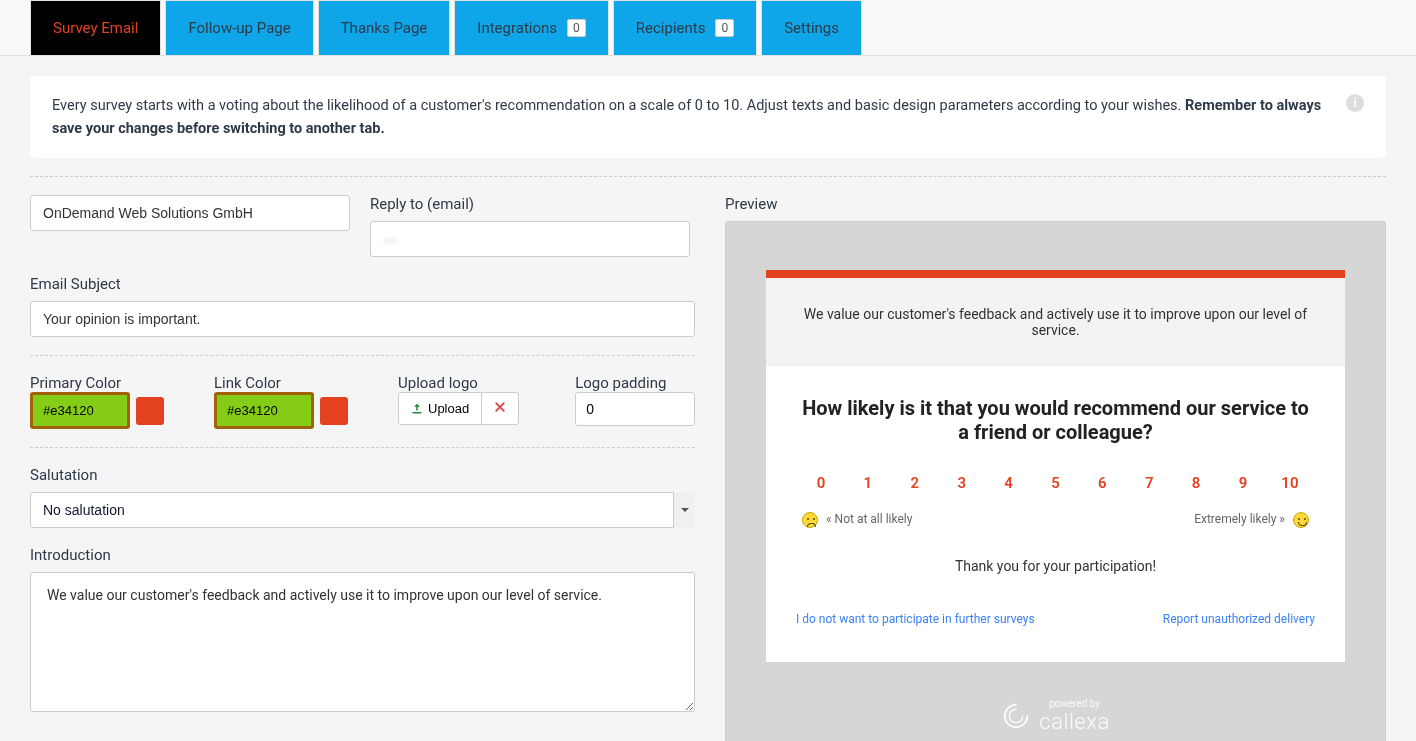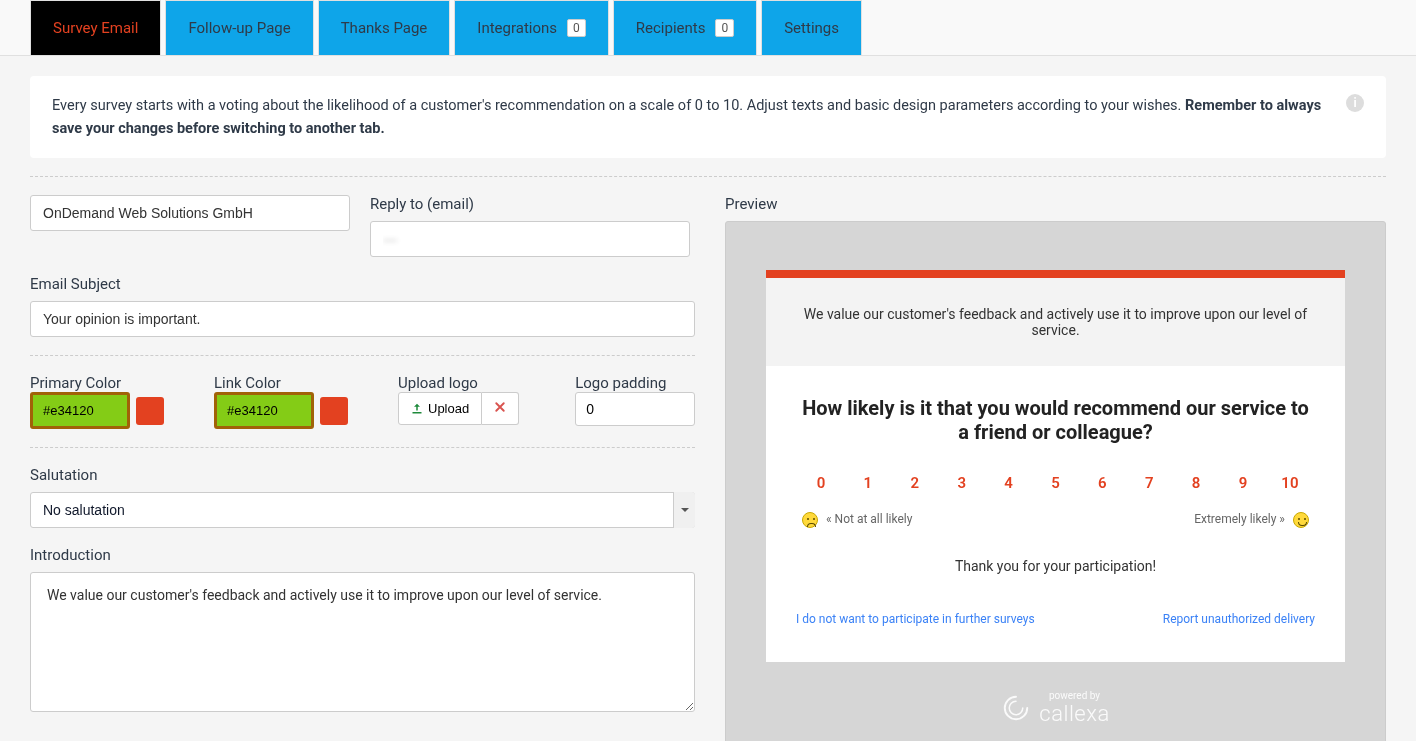--- a/index.html
+++ b/index.html
@@ -168,21 +168,21 @@
   .labels-row { display: flex; justify-content: space-between; align-items: center; padding: 0 6px; font-size: 12px; color: #666; margin-bottom: 30px; }
   .labels-row .left-lbl, .labels-row .right-lbl { display: flex; align-items: flex-start; gap: 8px; }
   .emoji { width: 16px; height: 16px; border-radius: 50%; background: #ffd93b; border: 1px solid #c9a800; display: inline-block; position: relative; }
   .emoji::before, .emoji::after { content: ""; position: absolute; background: #5a4a00; }
   .emoji::before { width: 2px; height: 2px; top: 5px; left: 4px; border-radius: 50%; box-shadow: 6px 0 #5a4a00; }
   .emoji.sad::after { width: 7px; height: 3px; border: 1px solid #5a4a00; border-bottom: none; border-radius: 7px 7px 0 0; top: 10px; left: 3.5px; background: transparent; }
   .emoji.happy::after { width: 7px; height: 3px; border: 1px solid #5a4a00; border-top: none; border-radius: 0 0 7px 7px; top: 9px; left: 3.5px; background: transparent; }
   .email-thanks { text-align: center; font-size: 14px; color: #333; margin-bottom: 38px; }
   .email-footer { display: flex; justify-content: space-between; padding: 0 0 18px 0; font-size: 12px; }
   .email-footer a { color: #3b82f6; text-decoration: none; cursor: pointer; }
-  .powered { text-align: center; margin-top: 28px; color: #fff; opacity: 0.9; font-size: 12px; }
+  .powered { text-align: center; margin-top: 36px; color: #fff; opacity: 0.9; font-size: 12px; }
   .powered .pw-small { font-size: 10px; }
   .powered .pw-brand { font-size: 22px; font-weight: 300; letter-spacing: 0.5px; }
   .powered-inner { display: inline-flex; align-items: center; gap: 8px; }
   .powered-swirl { width: 30px; height: 30px; }
 </style>
 </head>
 <body>
 
 <div class="page">
 

